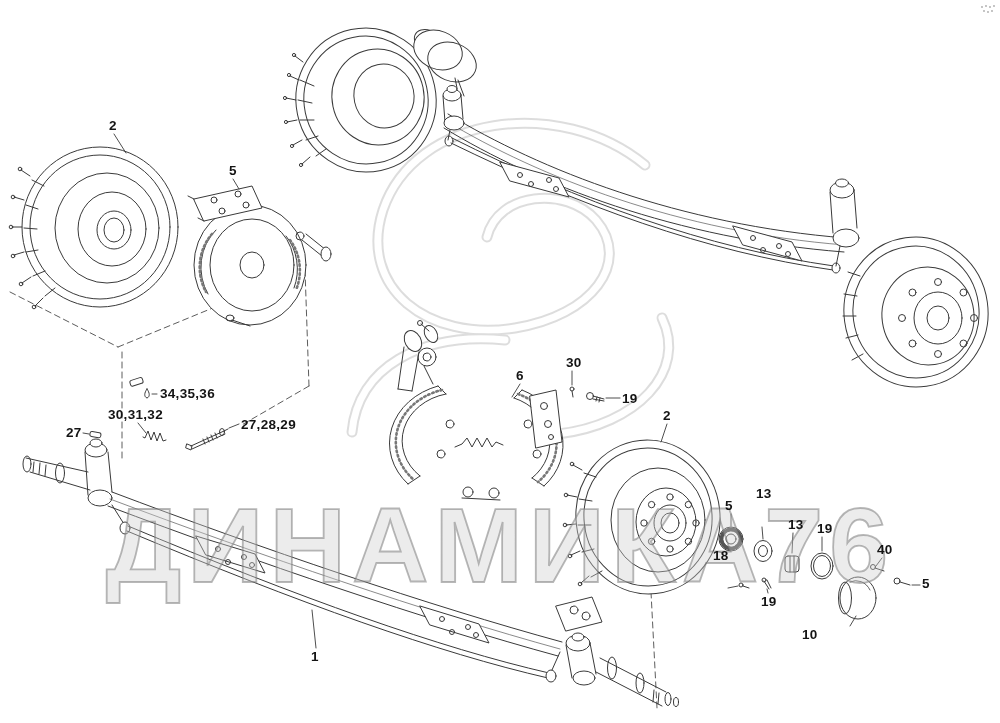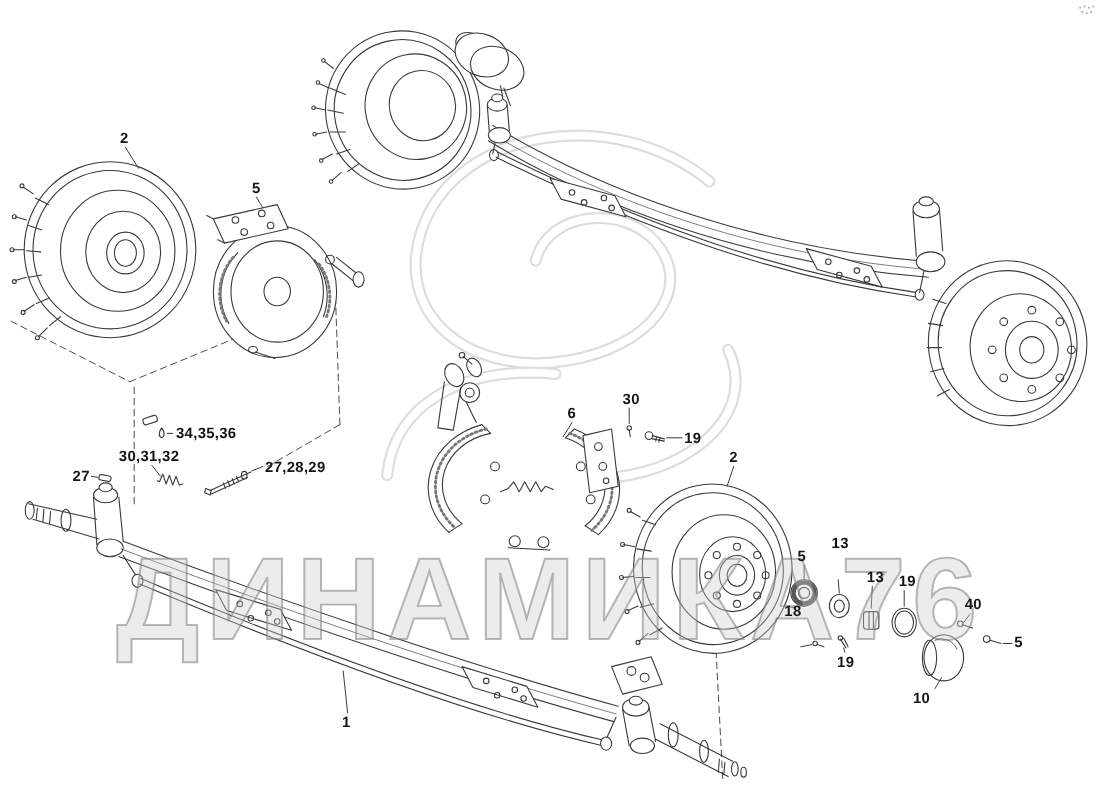--- a/index.html
+++ b/index.html
@@ -393,18 +393,18 @@
   <span class="part-label" style="left:516px;top:368px">6</span>
   <span class="part-label" style="left:663px;top:408px">2</span>
   <span class="part-label" style="left:725px;top:498px">5</span>
   <span class="part-label" style="left:756px;top:486px">13</span>
   <span class="part-label" style="left:788px;top:517px">13</span>
   <span class="part-label" style="left:817px;top:521px">19</span>
   <span class="part-label" style="left:877px;top:542px">40</span>
   <span class="part-label" style="left:922px;top:576px">5</span>
   <span class="part-label" style="left:713px;top:548px">18</span>
   <span class="part-label" style="left:761px;top:594px">19</span>
-  <span class="part-label" style="left:830px;top:627px">10</span>
+  <span class="part-label" style="left:802px;top:627px">10</span>
   <span class="part-label" style="left:311px;top:649px">1</span>
 
   <div class="brand-watermark">ДИНАМИКА76</div>
 
 </div>
 
 </body></html>

